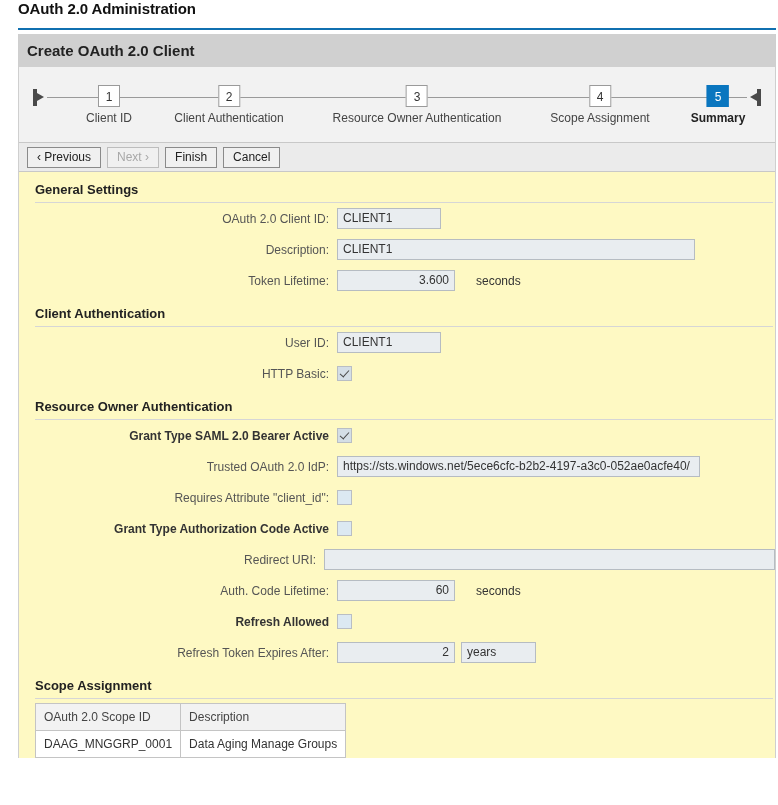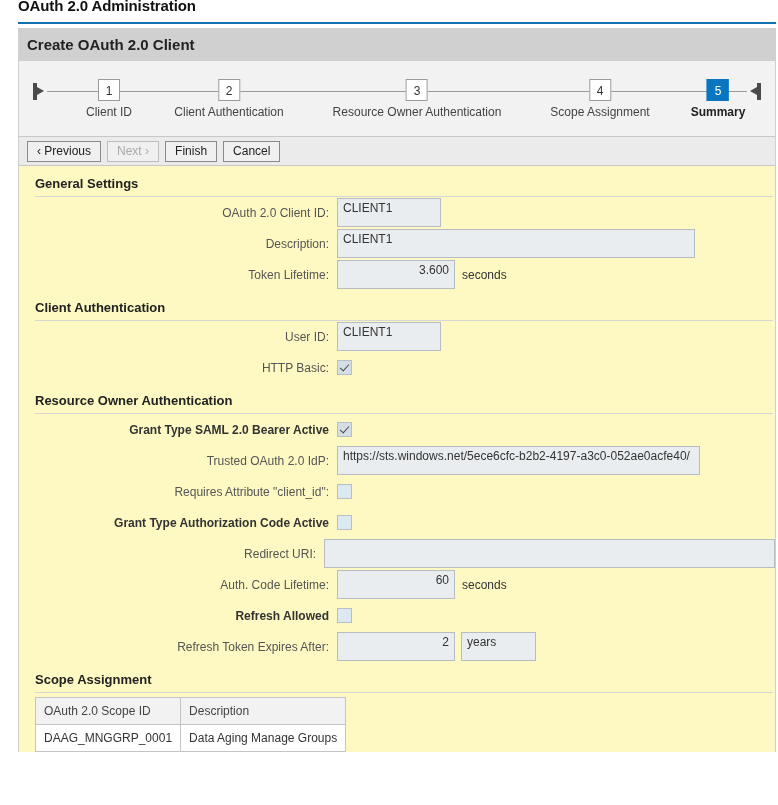--- a/index.html
+++ b/index.html
@@ -12,21 +12,21 @@
     height: 805px;
     font-family: "Liberation Sans", sans-serif;
     font-size: 12px;
     color: #333333;
     overflow: hidden;
     position: relative;
   }
 
   
   #app-header {
-    height: 22px;
+    height: 28px;
     padding: 0 0 12px 18px;
     display: flex;
     align-items: center;
     background: #ffffff;
     box-sizing: border-box;
   }
   #app-title {
     font-size: 15px;
     font-weight: bold;
     color: #111111;
@@ -213,41 +213,41 @@
     white-space: nowrap;
   }
   .label.bold {
     font-weight: bold;
     color: #333333;
   }
 
   .field {
     background: #e9edf0;
     border: 1px solid #b6bcc2;
-    height: 29px;
+    height: 21px;
     line-height: 19px;
     font-size: 12px;
     color: #333333;
     padding: 0 5px;
     box-sizing: border-box;
     font-family: "Liberation Sans", sans-serif;
     white-space: nowrap;
     overflow: hidden;
   }
   .field.num { text-align: right; }
   .field.w-client { width: 104px; }
   .field.w-desc { width: 358px; }
   .field.w-token { width: 118px; }
   .field.w-idp { width: 363px; }
   .field.w-redirect { width: 470px; }
   .field.w-auth { width: 118px; }
   .field.w-refresh { width: 118px; }
   .field.w-unit { width: 75px; text-align: left; }
   .unit-text {
-    margin-left: 7px;
+    margin-left: 21px;
     font-size: 12px;
     color: #333333;
   }
   .gap { margin-left: 6px; }
 
   .checkbox {
     width: 15px;
     height: 15px;
     background: #dce9f2;
     border: 1px solid #b9bec4;

